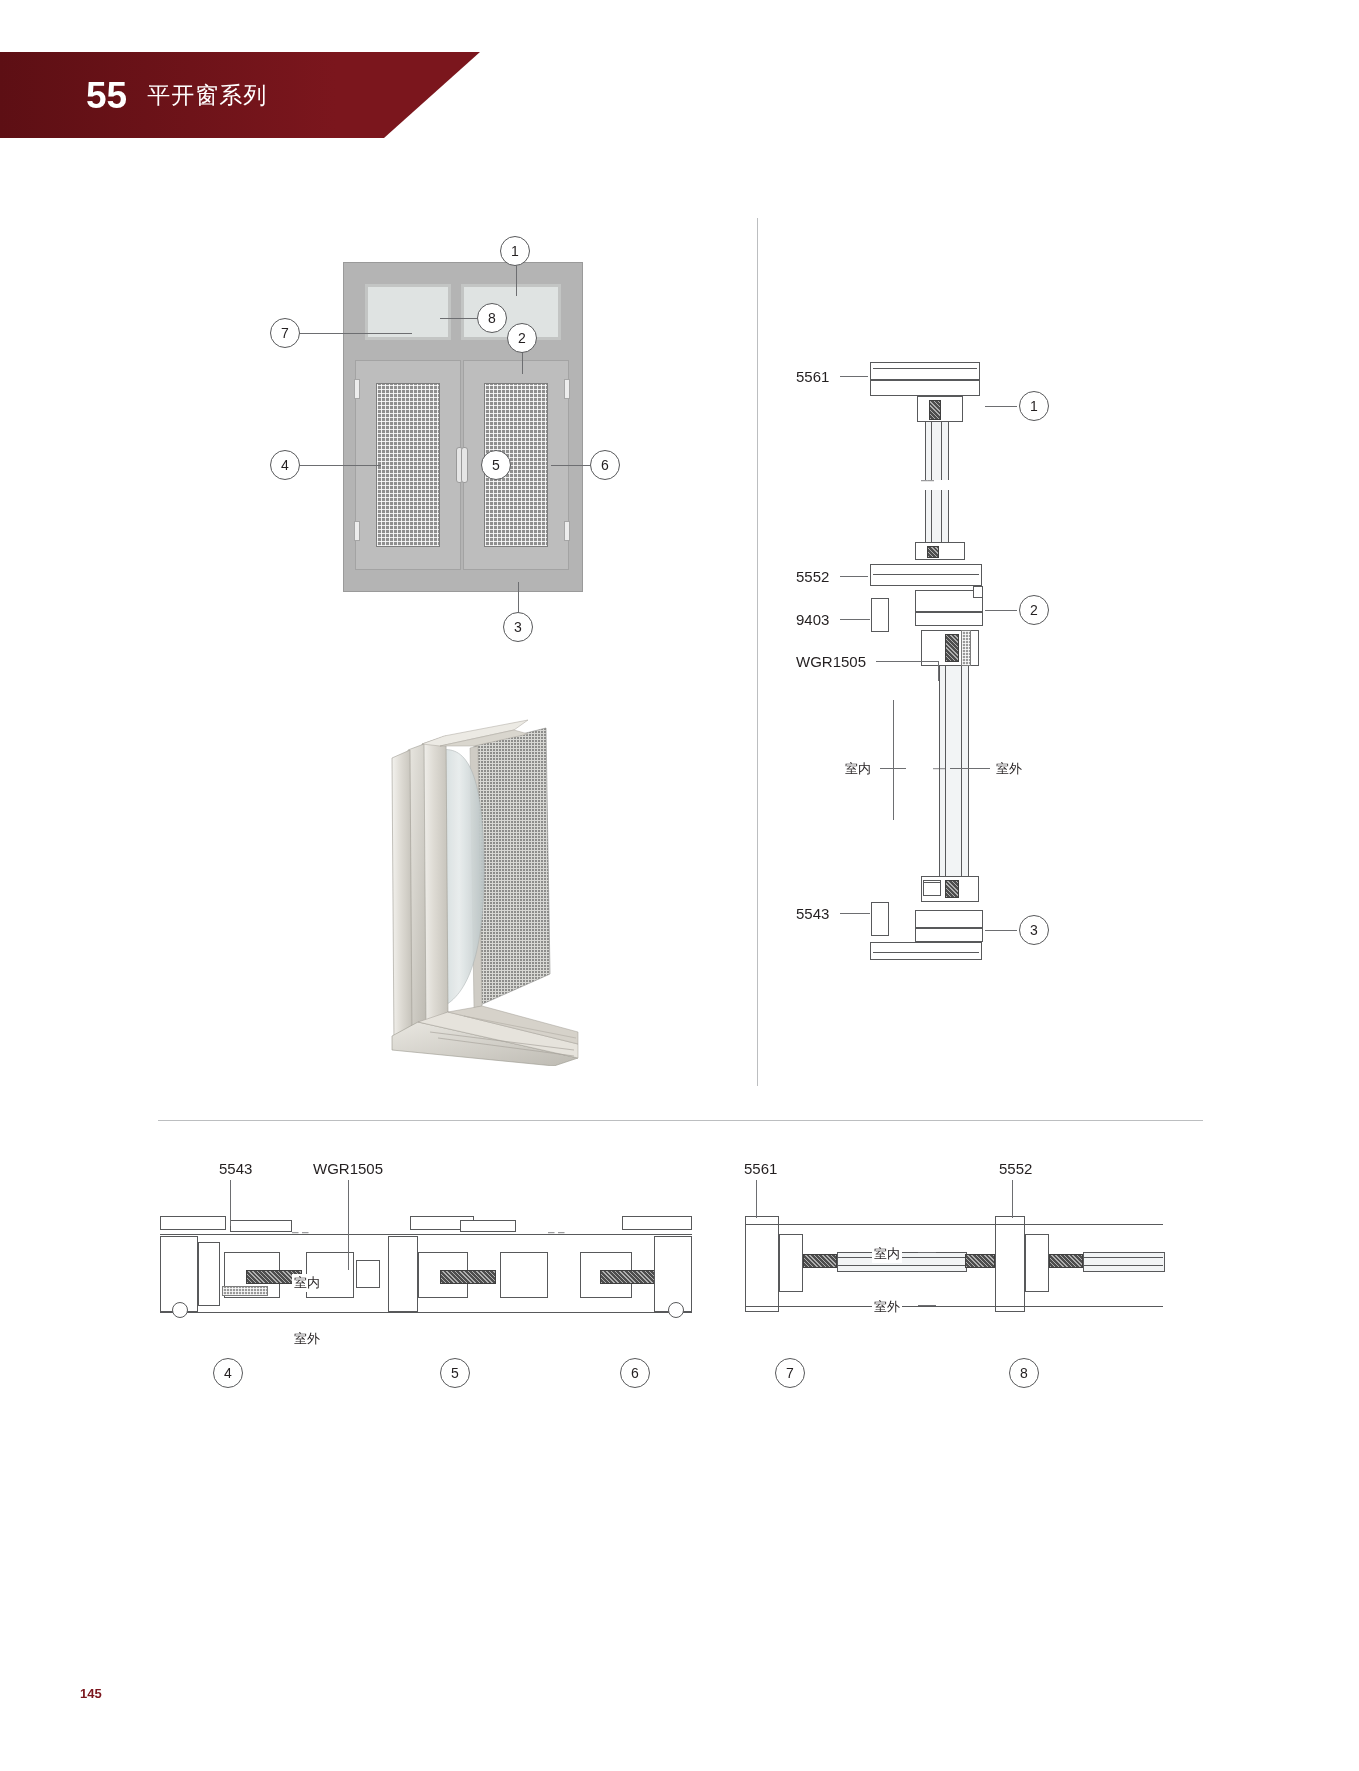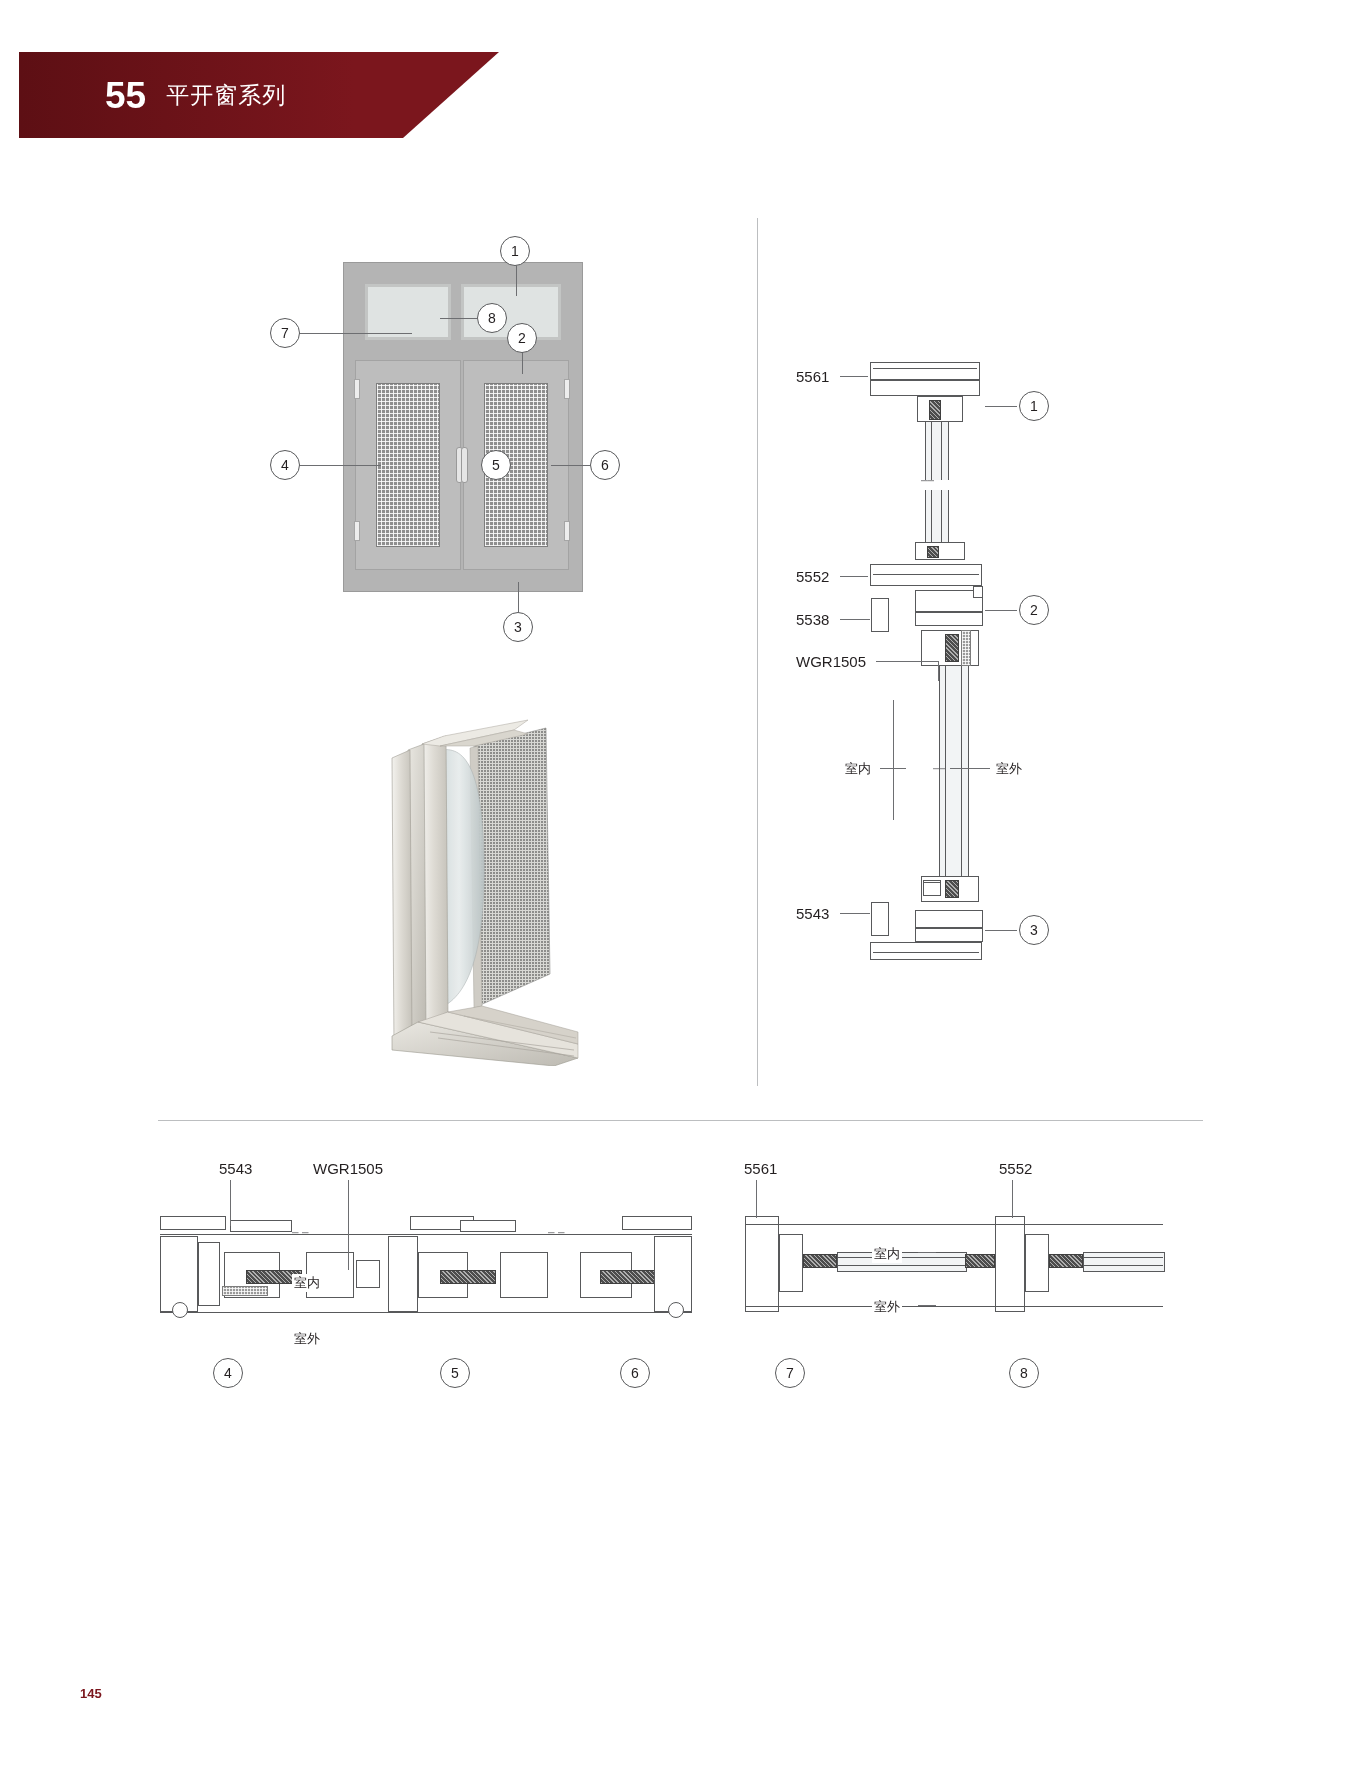--- a/index.html
+++ b/index.html
@@ -27,21 +27,20 @@
     top: 52px;
     width: 480px;
     height: 86px;
     background: #6b1218;
     background: linear-gradient(90deg, #5d0f14 0%, #7b161d 70%, #7b161d 100%);
     clip-path: polygon(0 0, 100% 0, 80% 100%, 0 100%);
     display: flex;
     align-items: center;
     box-sizing: border-box;
     padding-left: 86px;
-    margin-left: 19px;
   }
   #header-number {
     color: #ffffff;
     font-size: 37px;
     font-weight: bold;
     letter-spacing: 0px;
     line-height: 1;
   }
   #header-title {
     color: #ffffff;
@@ -374,21 +373,21 @@
     <div class="pbox" style="left:5px; top:580px; width:112px; height:18px;"></div>
     <div class="pl h" style="left:8px; top:590px; width:106px;"></div>
   </div>
 
   <div class="partlabel" style="left:796px; top:368px;">5561</div>
   <div class="leader h" style="left:840px; top:376px; width:28px;"></div>
 
   <div class="partlabel" style="left:796px; top:568px;">5552</div>
   <div class="leader h" style="left:840px; top:576px; width:28px;"></div>
 
-  <div class="partlabel" style="left:796px; top:611px;">5538</div>
+  <div class="partlabel" style="left:796px; top:611px;">9403</div>
   <div class="leader h" style="left:840px; top:619px; width:30px;"></div>
 
   <div class="partlabel" style="left:796px; top:653px;">WGR1505</div>
   <div class="leader h" style="left:876px; top:661px; width:62px;"></div>
   <div class="leader v" style="left:938px; top:661px; height:20px;"></div>
 
   <div class="partlabel" style="left:796px; top:905px;">5543</div>
   <div class="leader h" style="left:840px; top:913px; width:30px;"></div>
 
   <div class="leader v" style="left:893px; top:700px; height:120px;"></div>

